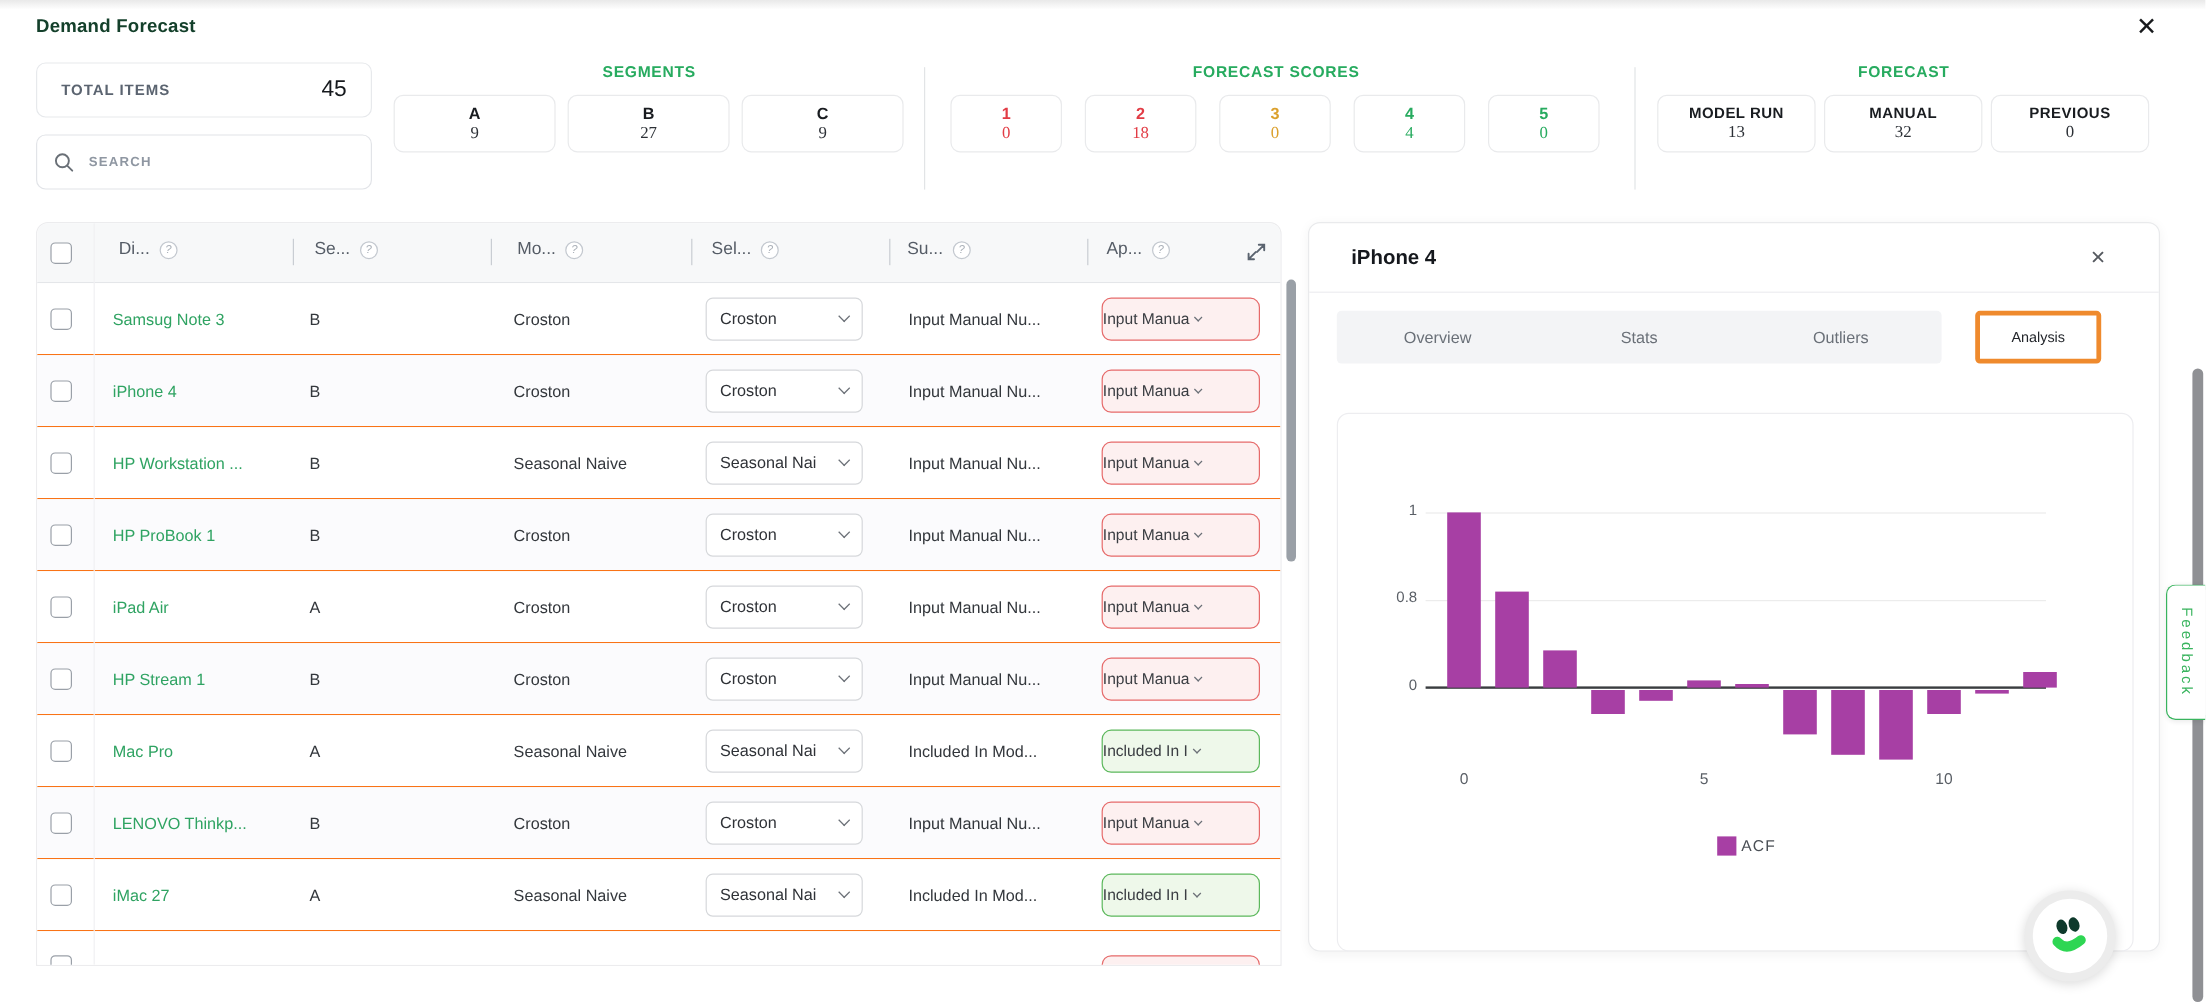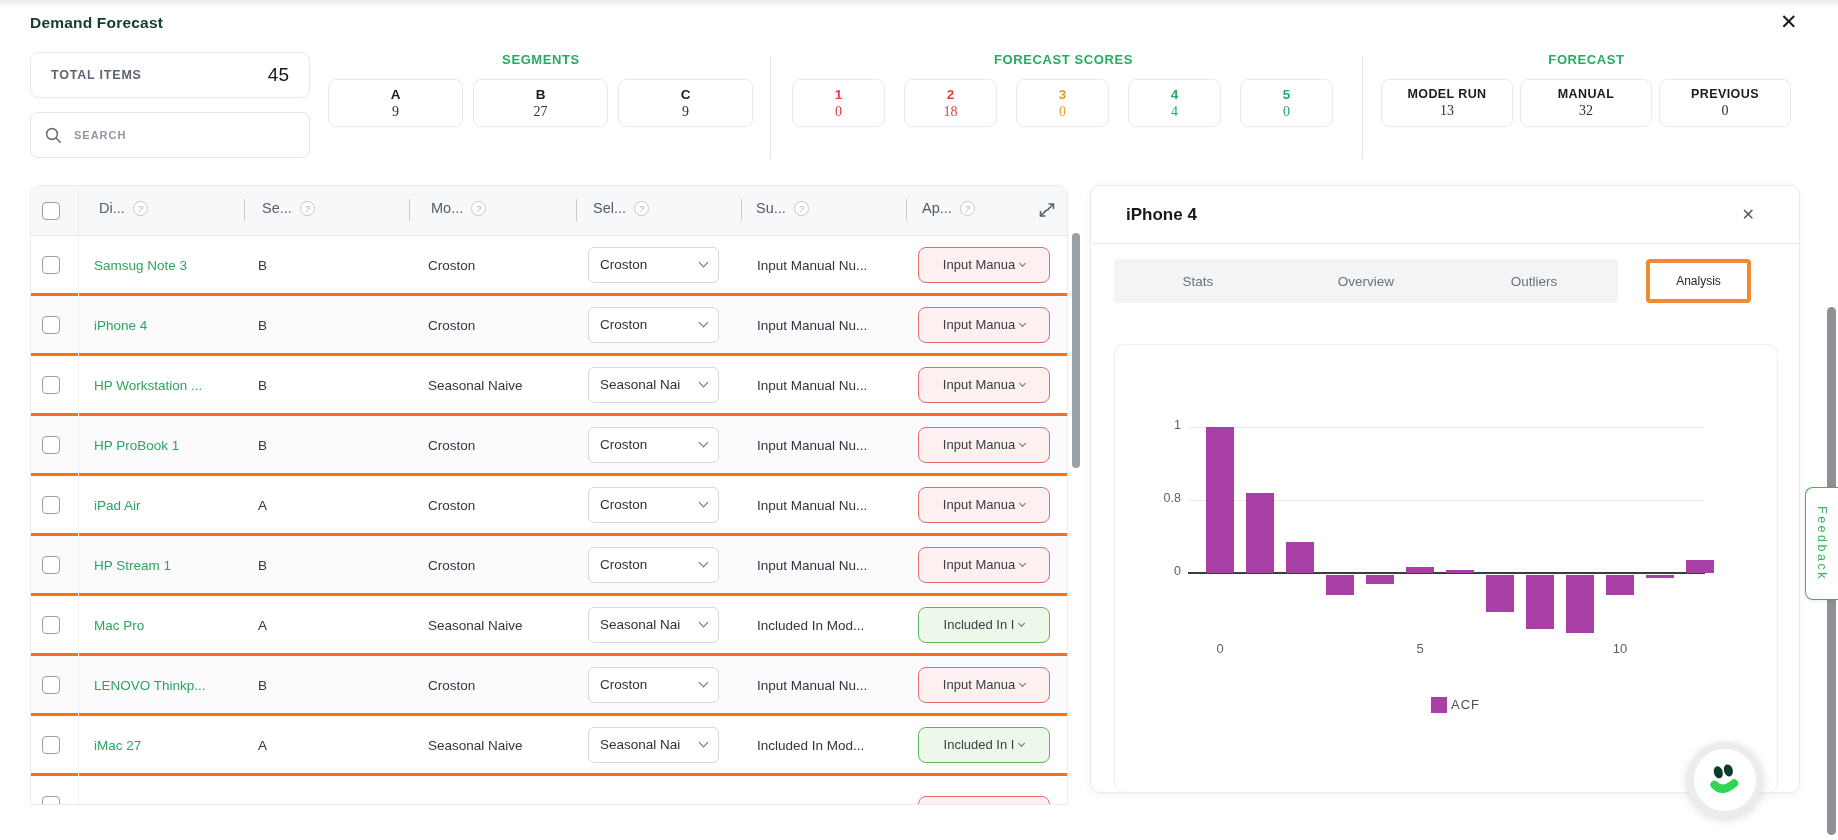--- a/index.html
+++ b/index.html
@@ -38,33 +38,33 @@
   .thead { position:relative; height:50px; background:#f7f8f9; border-bottom:1px solid #e4e6e9; }
   .thead .cb { position:absolute; left:11px; top:16px; }
   .th { position:absolute; top:14px; display:flex; align-items:center; }
   .th em { font-style:normal; font-size:14.5px; color:#555c66; }
   .help { width:15px; height:15px; border:1px solid #c3c8cf; border-radius:50%; color:#aab0b8; font-size:9.5px; display:inline-flex; align-items:center; justify-content:center; margin-left:8px; background:#fff; }
   .col0{left:68px;} .col1{left:231px;} .col2{left:400px;} .col3{left:562px;} .col4{left:725px;} .col5{left:891px;}
   .sep { position:absolute; top:13px; width:1px; height:22px; background:#c9cdd3; }
   .sep0{left:213px;} .sep1{left:378px;} .sep2{left:545px;} .sep3{left:710px;} .sep4{left:875px;}
   .expand { position:absolute; left:1006px; top:14px; width:20px; height:20px; cursor:pointer; }
   .tbody { position:relative; }
-  .row { position:relative; height:60px; border-bottom:3px solid #f97316; background:#fff; }
+  .row { position:relative; height:60px; border-bottom:1px solid #f97316; background:#fff; }
   .row.alt { background:#fbfbfd; }
   .row > * { position:absolute; top:50%; transform:translateY(-50%); }
   .cb { width:18px; height:18px; border:1.5px solid #9aa0a8; border-radius:4px; background:#fff; display:inline-block; }
   .c-cb { left:11px; }
   .c-name { left:63px; font-size:13.5px; color:#2fa362; cursor:pointer; }
   .c-seg { left:227px; font-size:13.5px; color:#33373c; }
   .c-model { left:397px; font-size:13.5px; color:#33373c; }
   .c-dd { left:557px; width:131px; height:36px; border:1px solid #d6d8db; border-radius:6px; background:#fff; display:flex; align-items:center; justify-content:space-between; padding:0 11px; font-size:13.5px; color:#2f3237; cursor:pointer; }
   .chev { width:7px; height:7px; border-right:1.6px solid #6b7077; border-bottom:1.6px solid #6b7077; transform:rotate(45deg); margin-top:-4px; flex:none; }
   .chev.sm { width:5px; height:5px; margin-top:-2px; }
   .c-sug { left:726px; font-size:13.5px; color:#33373c; }
-  .c-act { left:887px; width:132px; height:36px; border-radius:8px; display:flex; align-items:center; justify-content:center; gap:5px; font-family:"Liberation Sans",sans-serif; font-size:13px; color:#3a3d42; cursor:pointer; }
+  .c-act { left:887px; width:132px; height:36px; border-radius:8px; display:flex; align-items:center; gap:5px; font-family:"Liberation Sans",sans-serif; font-size:13px; color:#3a3d42; cursor:pointer; }
   .c-act.red { border:1.5px solid #e66a6a; background:#fdf0f0; }
   .c-act.green { border:1.5px solid #5cb85c; background:#eef8ea; }
   .row.partial { height:30px; border-bottom:none; }
   .row.partial > * { top:20px; transform:none; }
   .tscroll-thumb { position:absolute; left:1072px; top:233px; width:8px; height:235px; background:#9aa0a7; border-radius:4px; }
 
   
   .panel { position:absolute; left:1090px; top:185px; width:710px; height:608px; background:#fff; border:1px solid #e9eaec; border-radius:10px; box-shadow:0 2px 10px rgba(0,0,0,.05); }
   .p-head { position:relative; height:58px; border-bottom:1px solid #ededf0; display:flex; align-items:center; padding:0 35px; }
   .p-title { font-size:17px; font-weight:bold; color:#15181d; }
@@ -347,22 +347,22 @@
       </div>
   </div>
   <div class="tscroll-thumb"></div>
 
   <div class="panel">
     <div class="p-head">
       <span class="p-title">iPhone 4</span>
       <span class="p-close">✕</span>
     </div>
     <div class="tabbar" id="tab-bar">
+        <span class="ptab">Overview</span>
         <span class="ptab">Stats</span>
-        <span class="ptab">Overview</span>
         <span class="ptab">Outliers</span>
       </div>
     <div class="active-tab" id="active-tab" style="border-color: rgb(239, 138, 45);">Analysis</div>
     <div class="chart-card">
       <div class="chart" id="chart">
         <div class="axis0"></div>
         <div class="legend">
           <span class="legend-sq" id="legend-sq" style="background: rgb(167, 63, 164);"></span>
           <span class="legend-label">ACF</span>
         </div>

